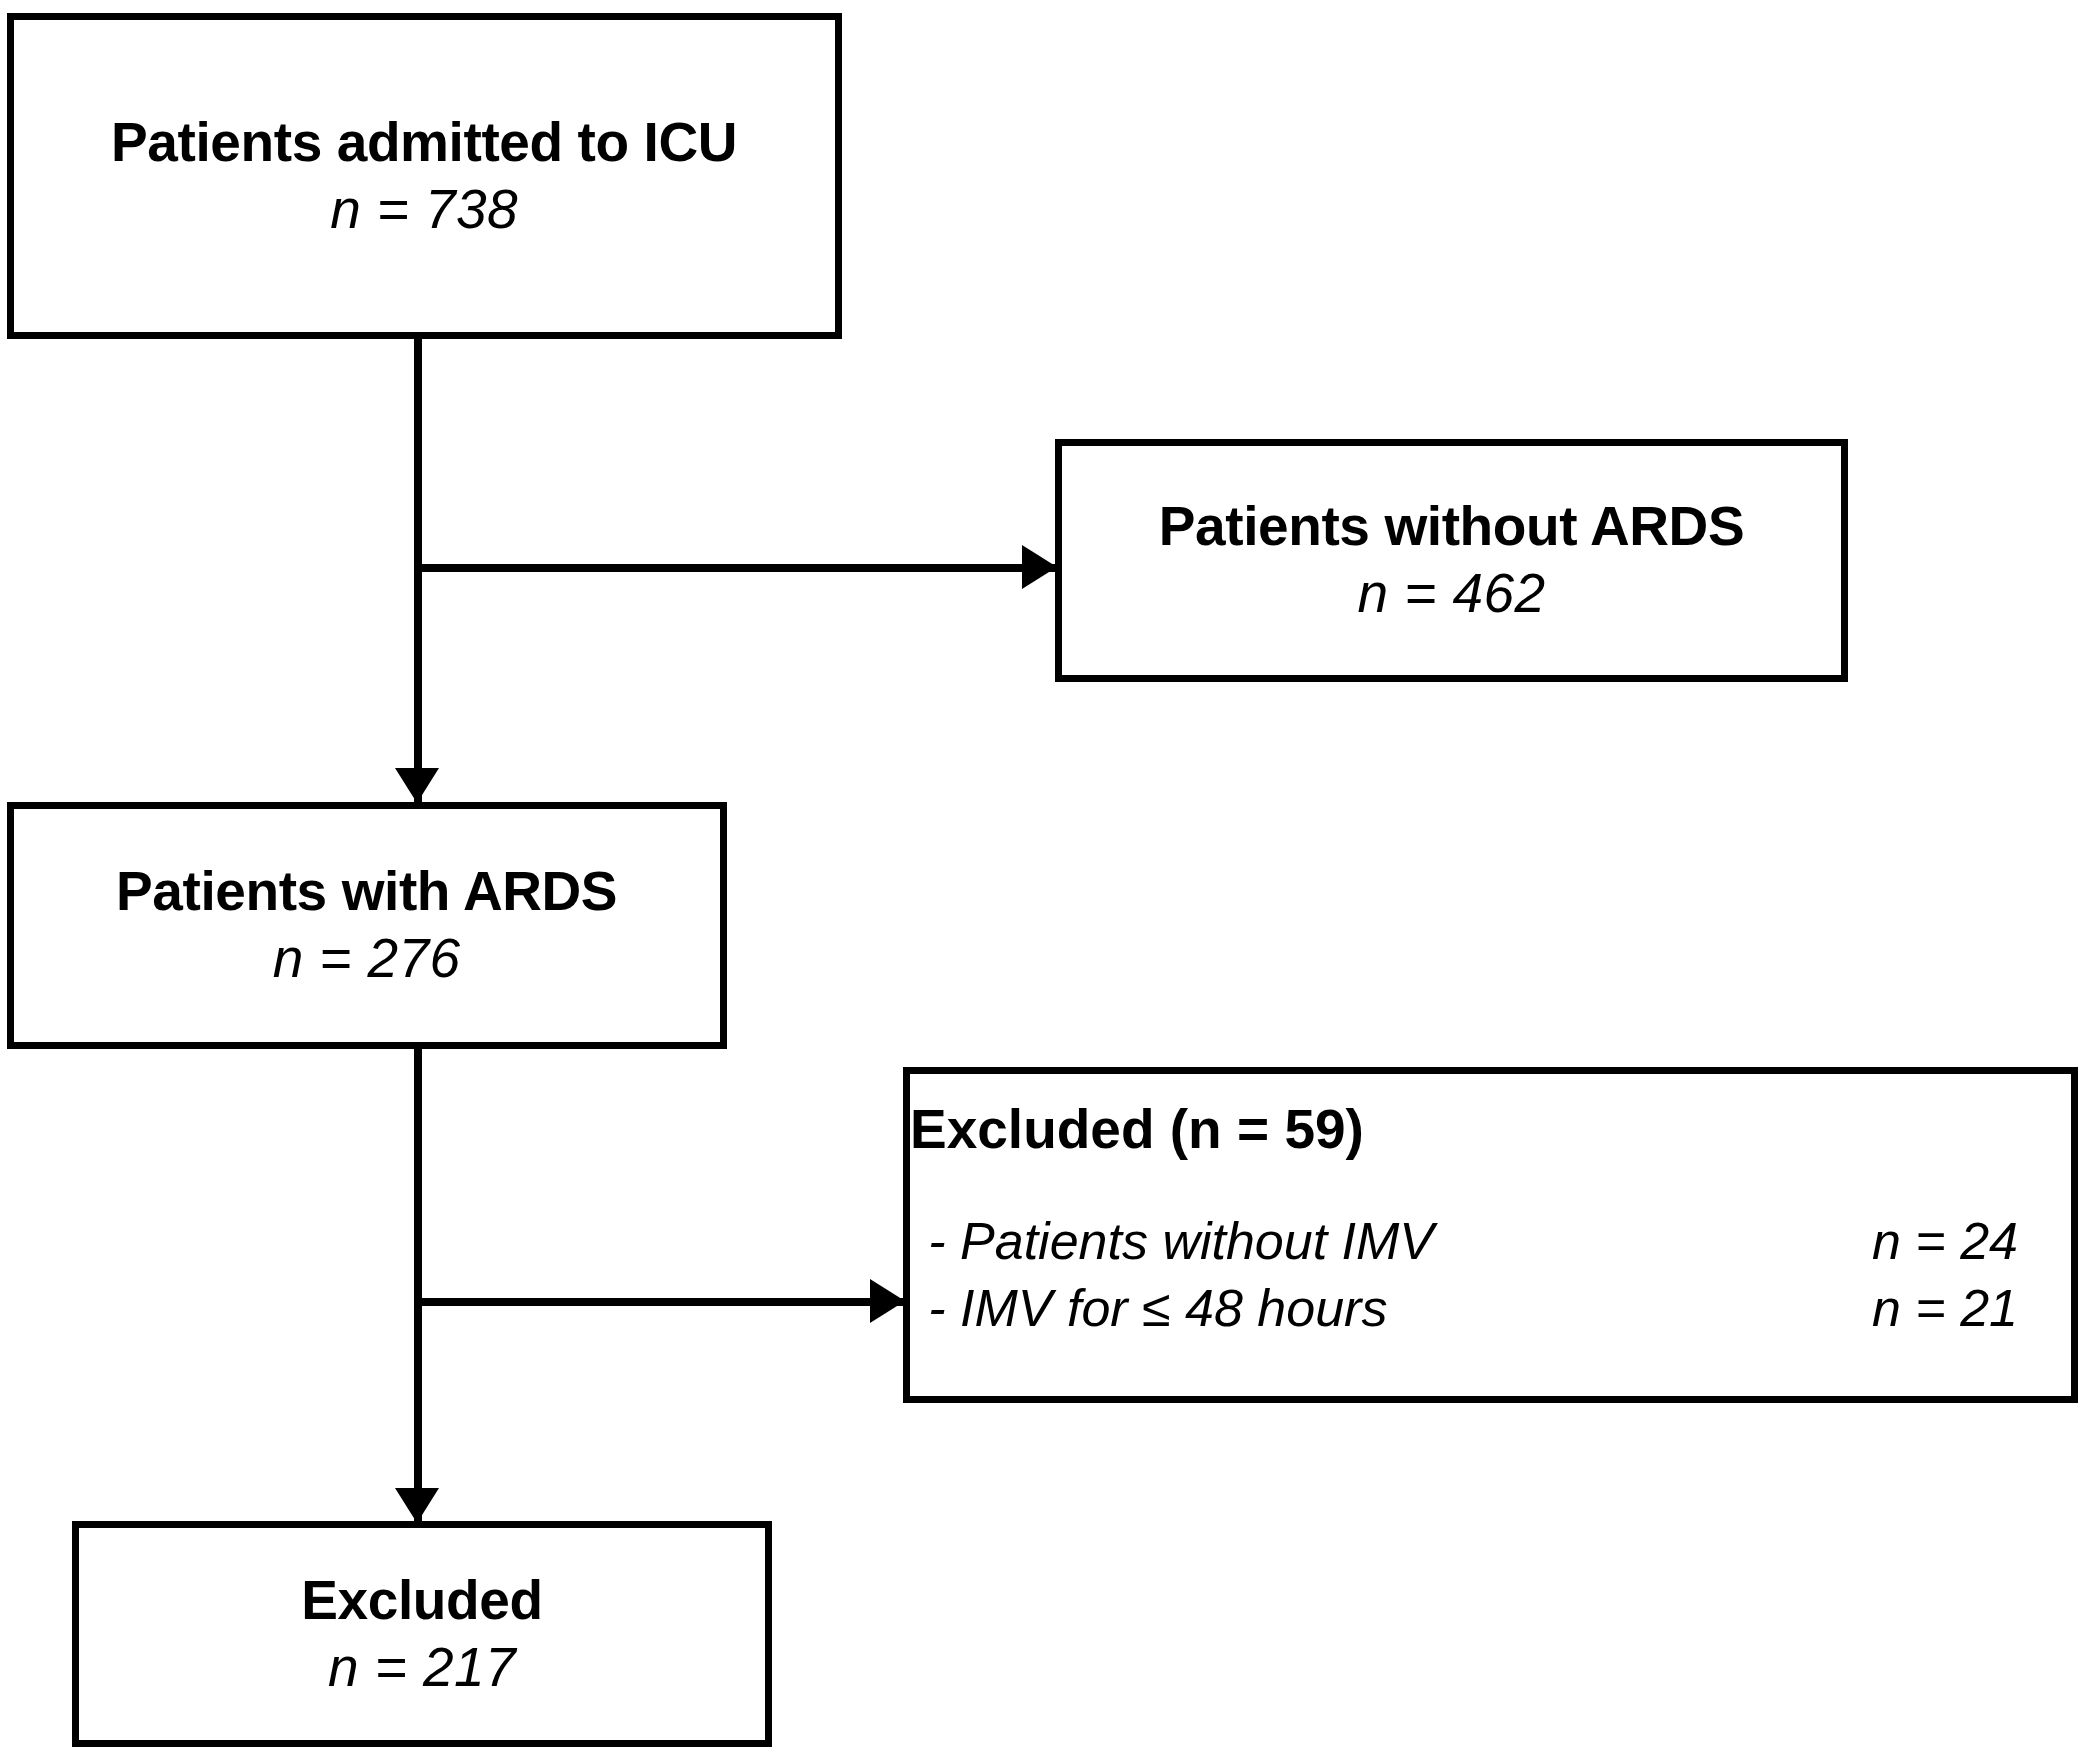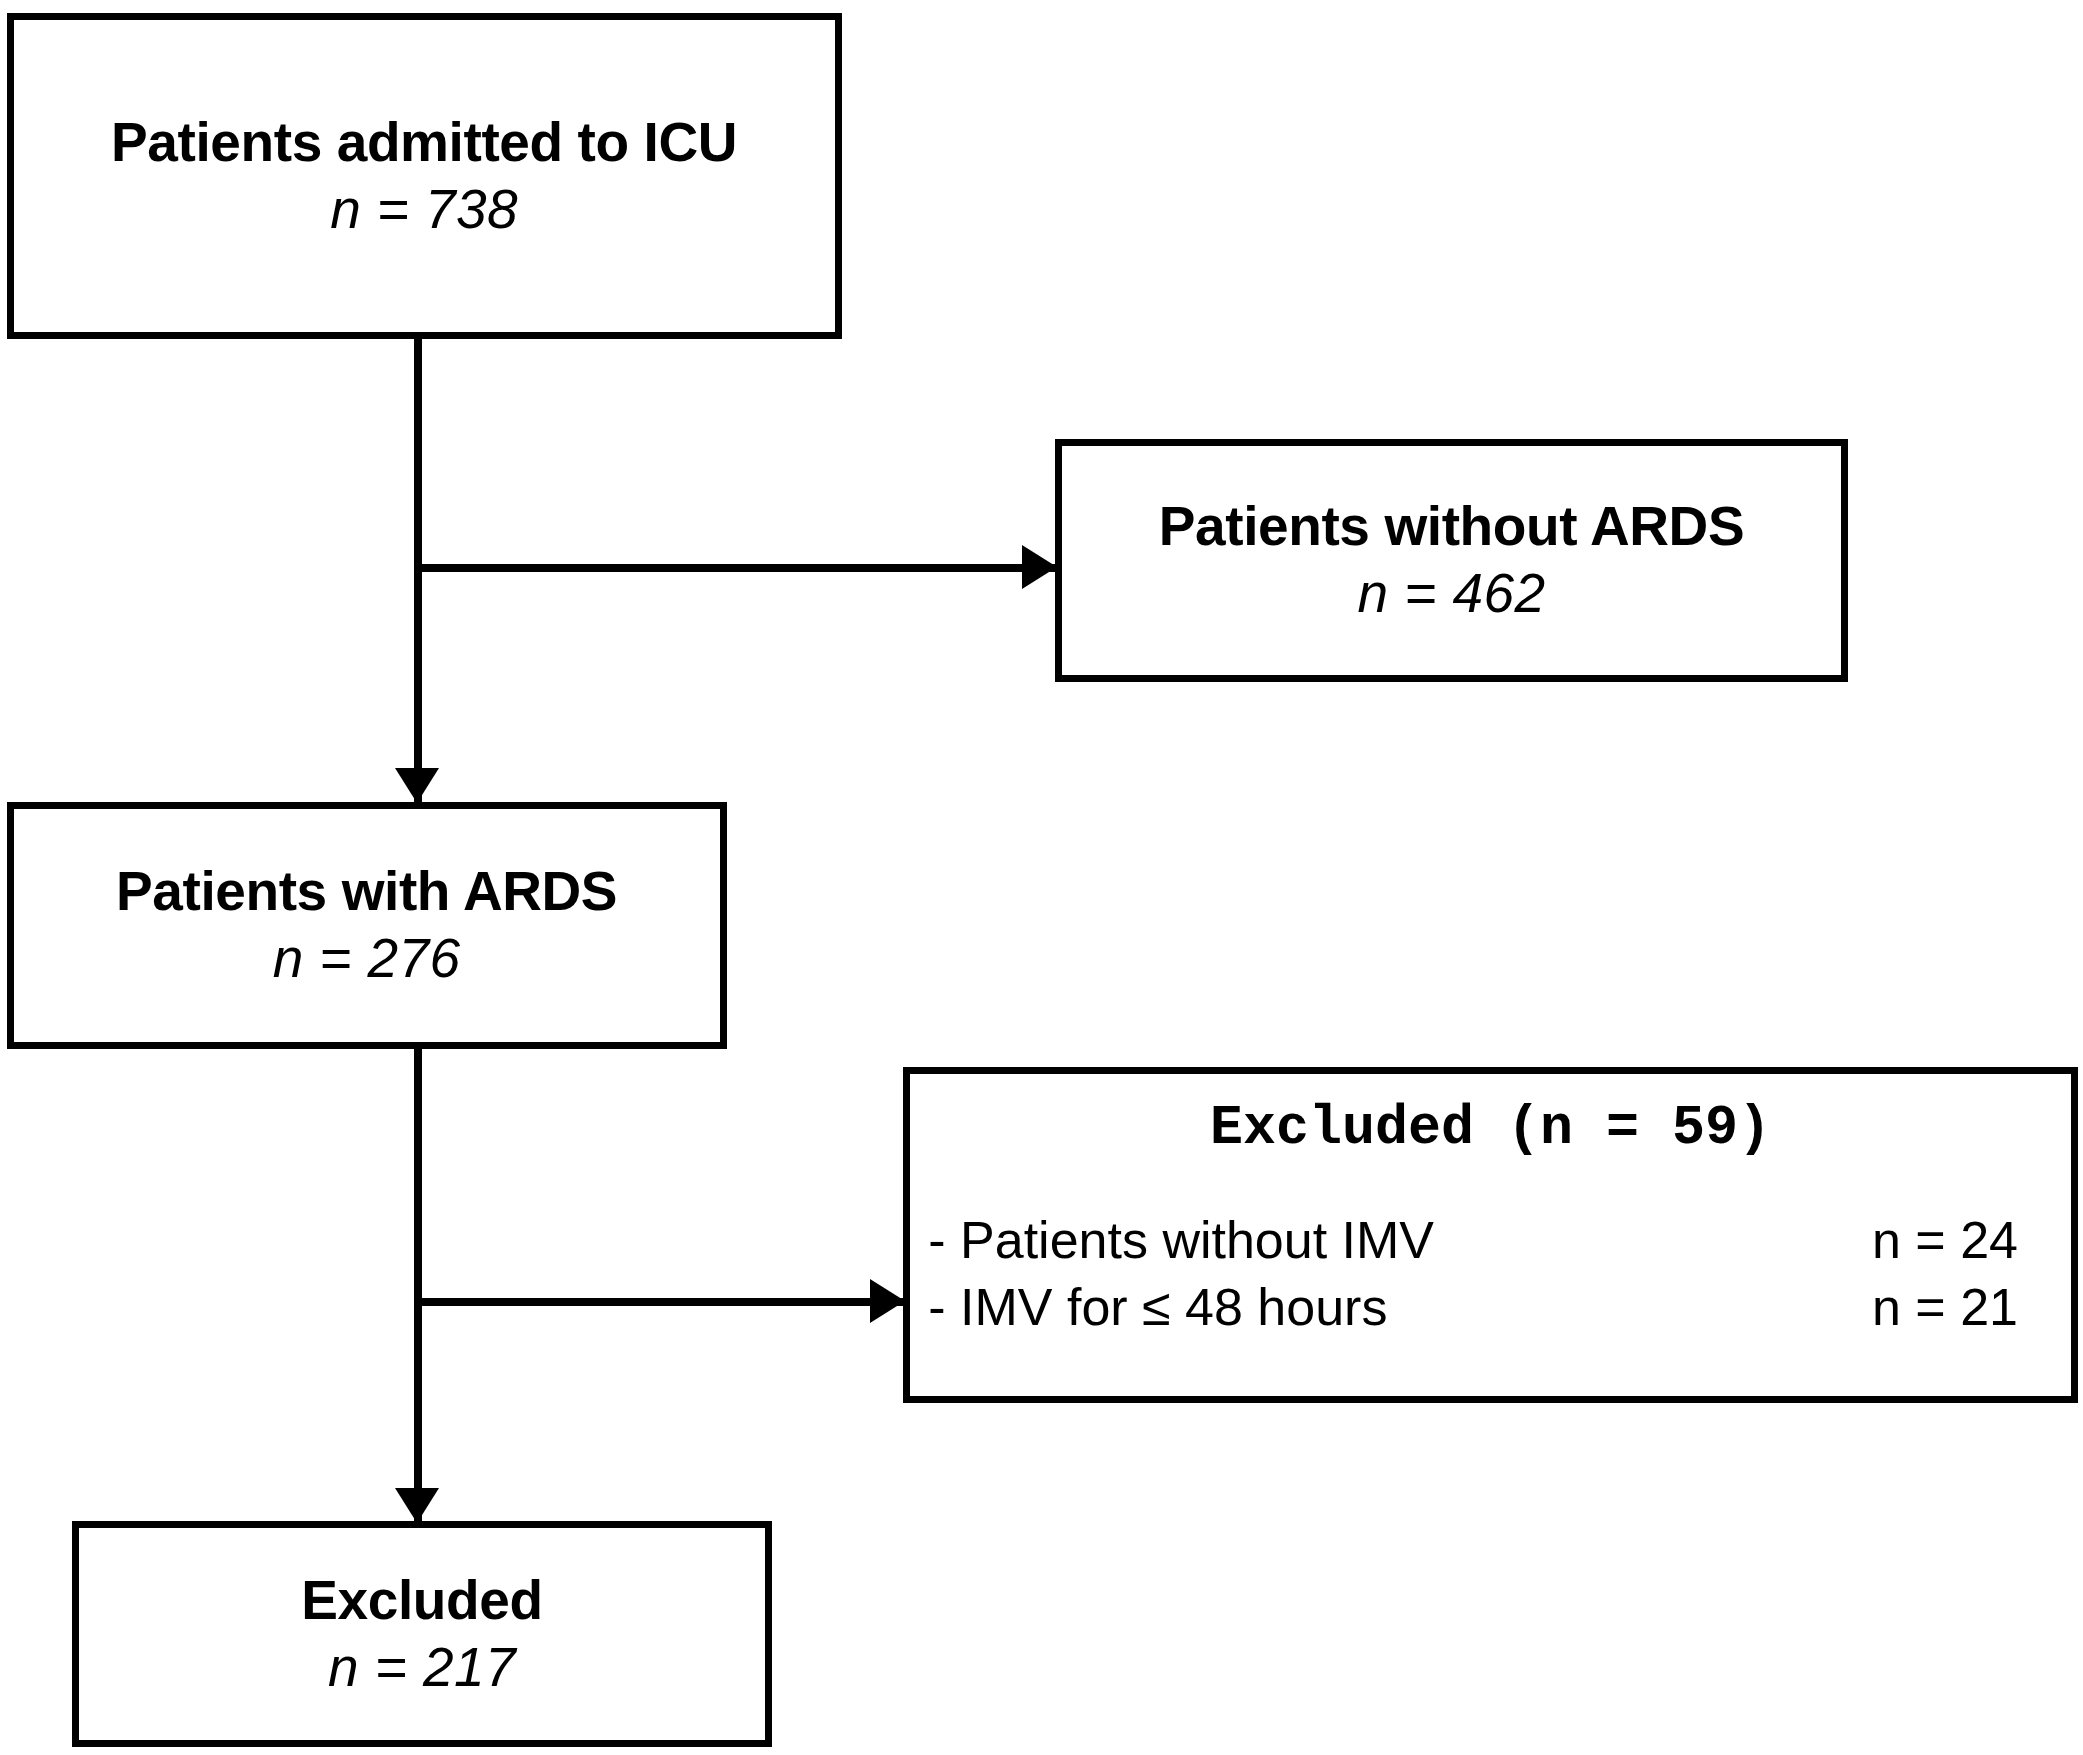--- a/index.html
+++ b/index.html
@@ -62,29 +62,29 @@
 
   #node-analyzed  { left: 72px;   top: 1521px; width: 700px;  height: 226px; }
   #node-analyzed .title { margin-bottom: 5px; }
 
   
   #node-excluded  { left: 903px; top: 1067px; width: 1175px; height: 336px;
                     justify-content: flex-start; align-items: stretch; }
   #node-excluded .excl-title {
     font-weight: bold;
     font-size: 55px;
-    text-align: center;
+    text-align: left;
     margin-top: 23px;
     white-space: nowrap;
-    font-family: Liberation Mono, monospace;
   }
   .excl-list {
     margin-top: 47px;
     padding-left: 18.3px;
     padding-right: 23px;
+    font-style: italic;
   }
   .excl-row {
     display: flex;
     align-items: baseline;
     font-size: 52px;
     line-height: 1.28;
     white-space: nowrap;
   }
   .excl-reason { flex: 0 0 auto; }
   .excl-spacer { flex: 1 1 auto; }

